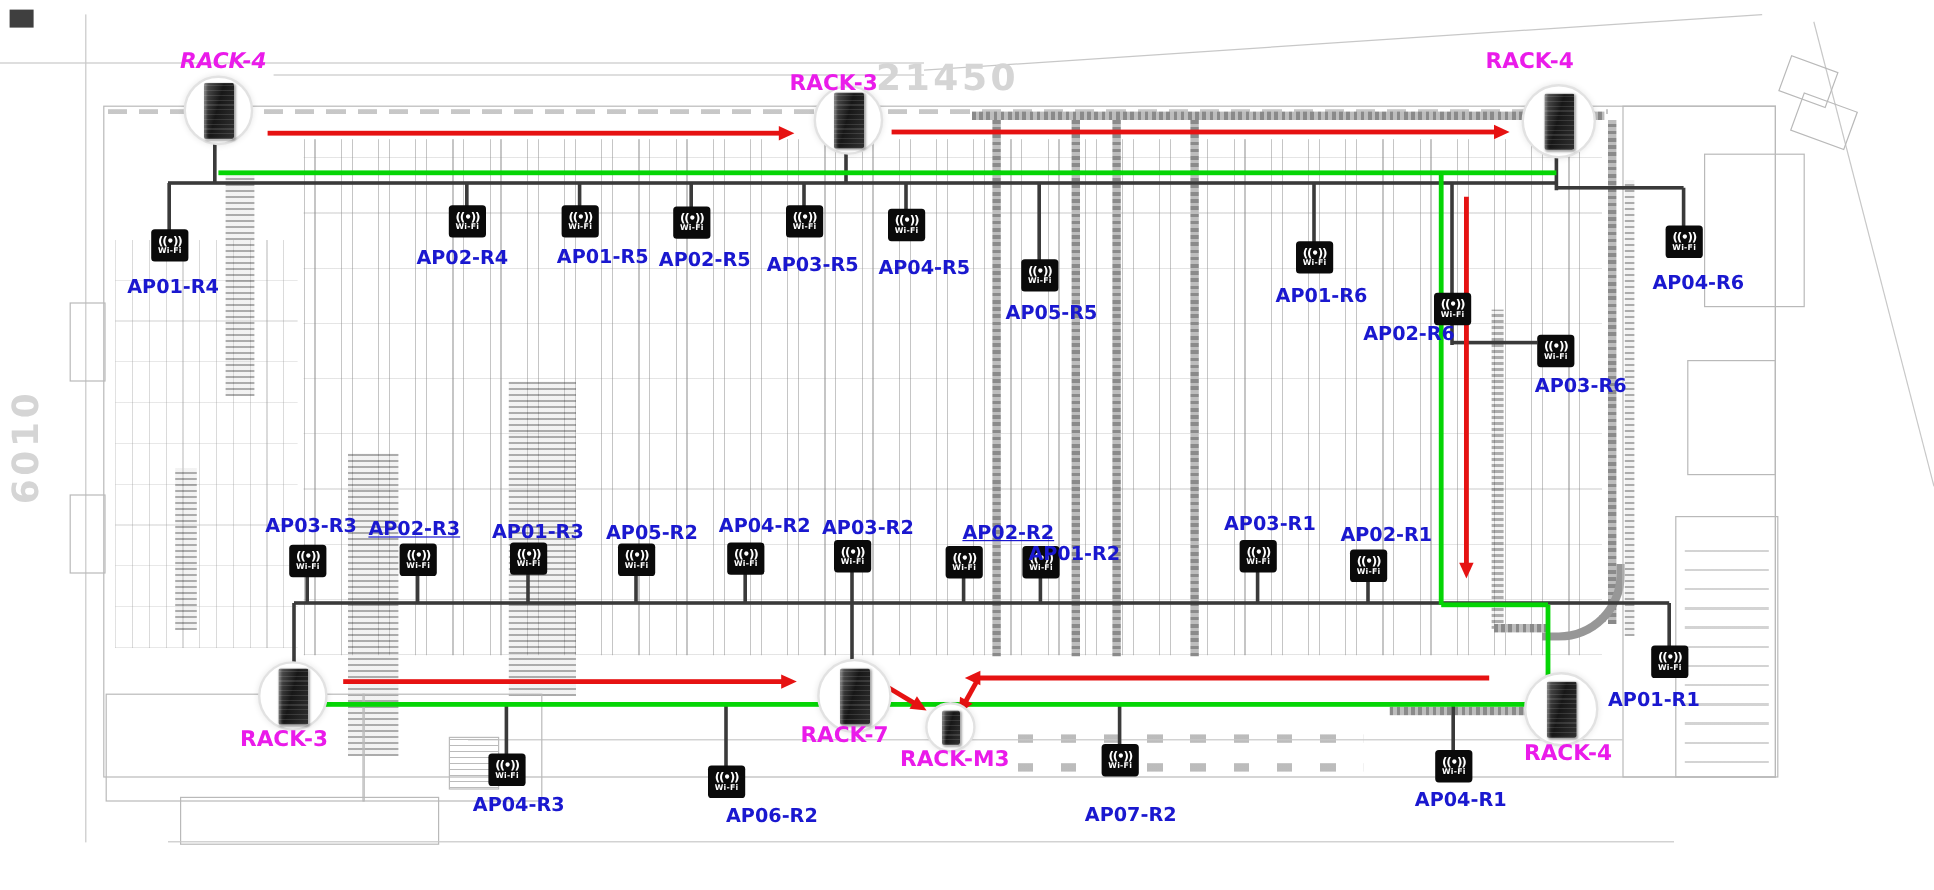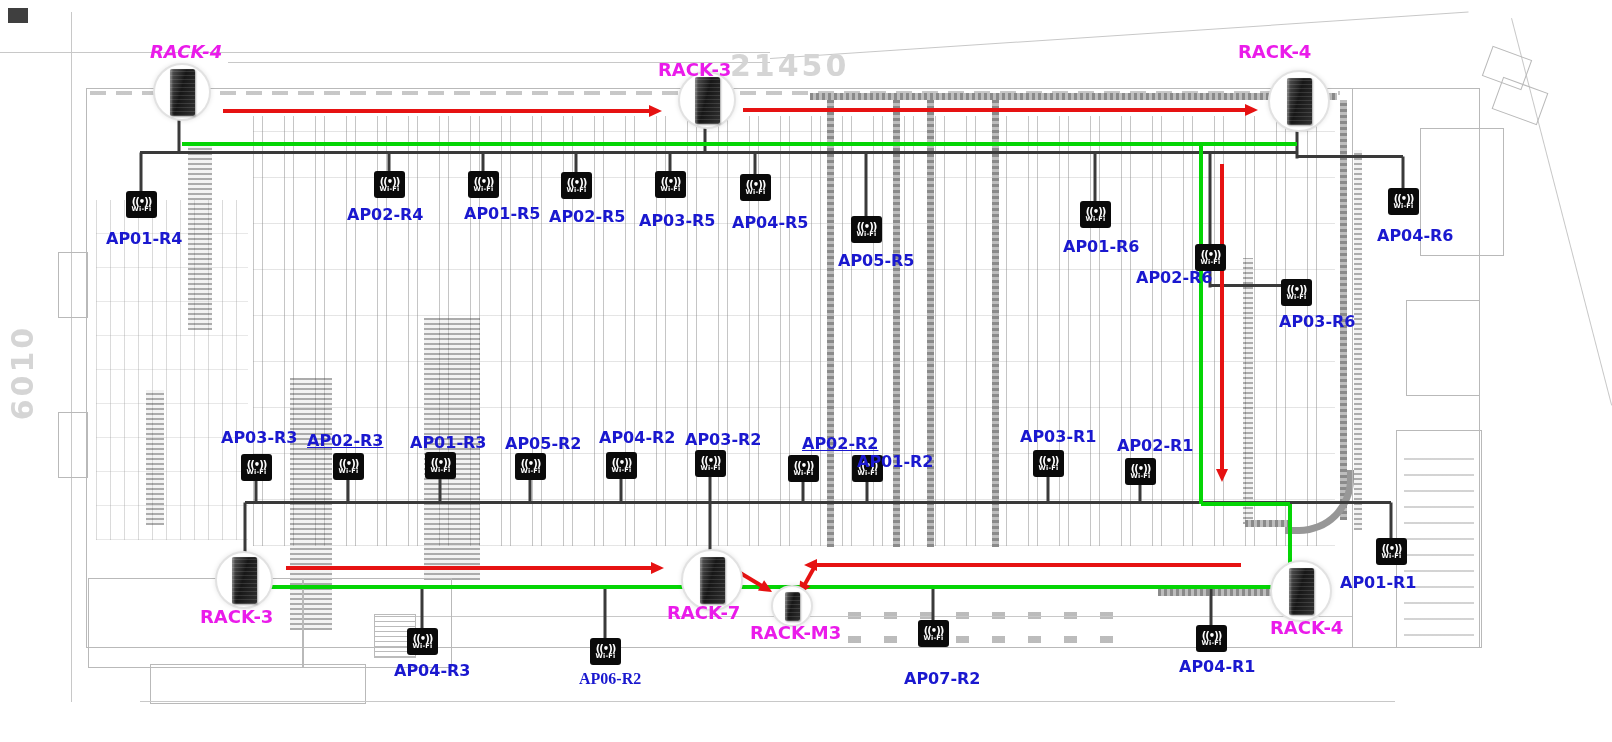--- a/index.html
+++ b/index.html
@@ -295,21 +295,21 @@
       <div class="ap-label" style="left: 1340px; top: 573px;">AP01-R1</div>
       <div class="ap-icon" style="left: 407px; top: 628px;">
         <span class="wifi-glyph">((•))</span>
         <span class="wifi-text">Wi-Fi</span>
       </div>
       <div class="ap-label" style="left: 394px; top: 661px;">AP04-R3</div>
       <div class="ap-icon" style="left: 590px; top: 638px;">
         <span class="wifi-glyph">((•))</span>
         <span class="wifi-text">Wi-Fi</span>
       </div>
-      <div class="ap-label" style="left: 579px; top: 670px; font-family: Liberation Serif, serif;">AP06-R2</div>
+      <div class="ap-label" style="left: 605px; top: 670px;">AP06-R2</div>
       <div class="ap-icon" style="left: 918px; top: 620px;">
         <span class="wifi-glyph">((•))</span>
         <span class="wifi-text">Wi-Fi</span>
       </div>
       <div class="ap-label" style="left: 904px; top: 669px;">AP07-R2</div>
       <div class="ap-icon" style="left: 1196px; top: 625px;">
         <span class="wifi-glyph">((•))</span>
         <span class="wifi-text">Wi-Fi</span>
       </div>
       <div class="ap-label" style="left: 1179px; top: 657px;">AP04-R1</div>

